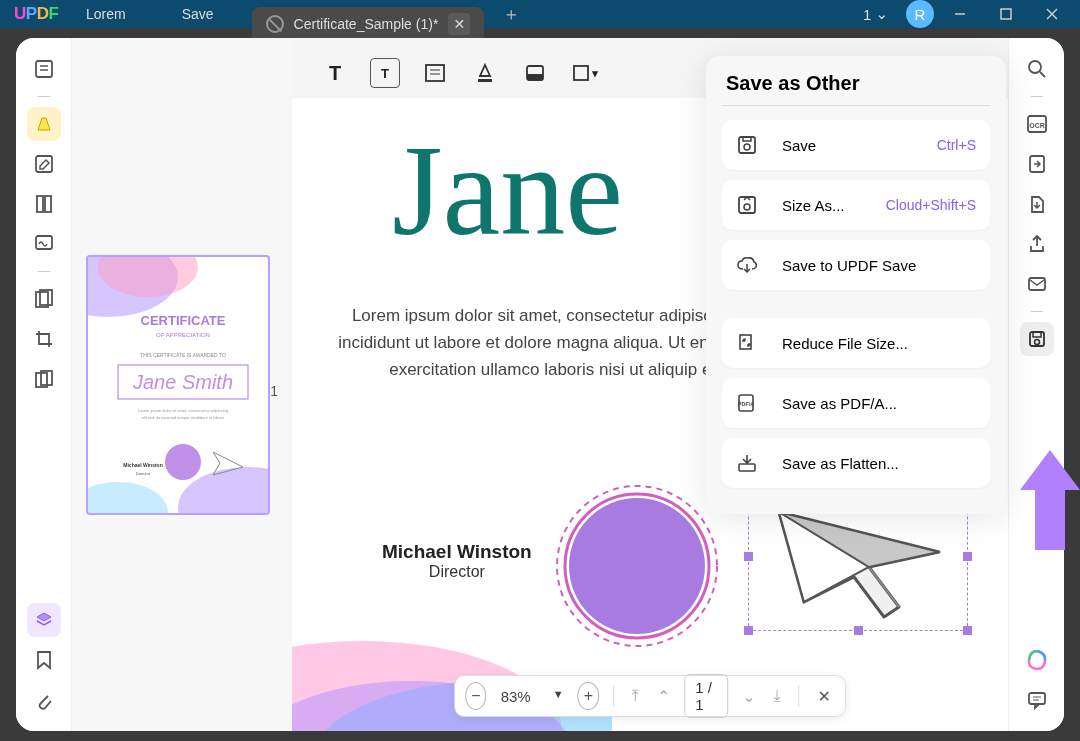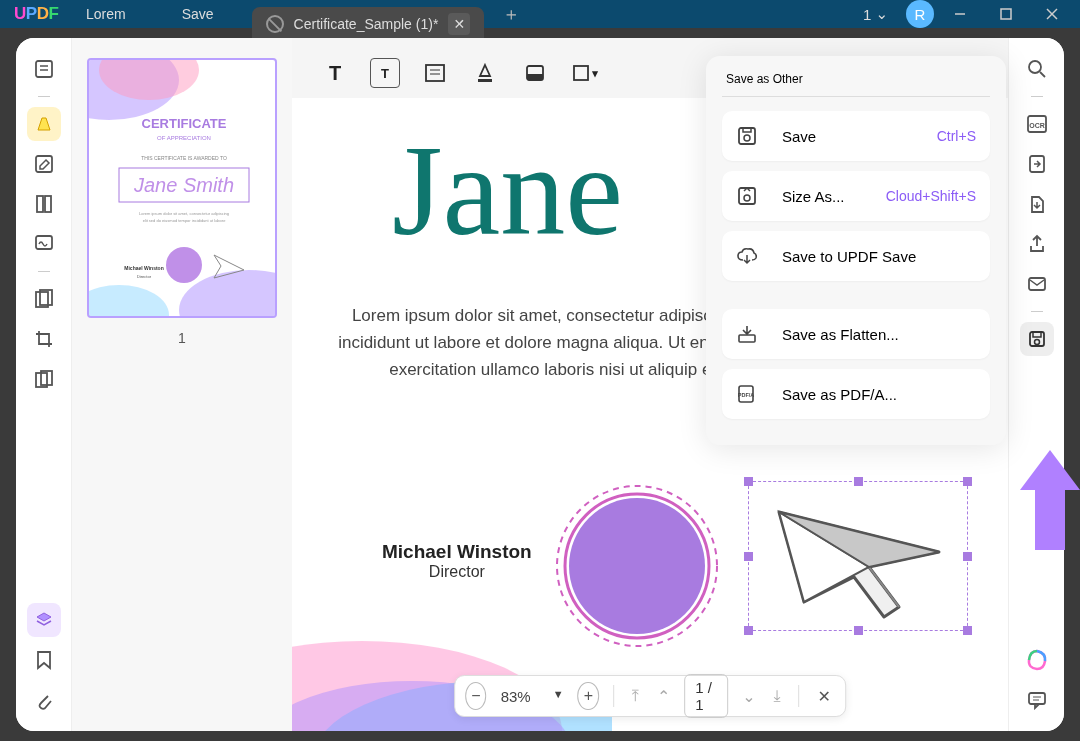--- a/index.html
+++ b/index.html
@@ -25,21 +25,21 @@
 
   
   .left-bar { width:56px; background:#fff; border-right:1px solid #eee; display:flex; flex-direction:column; align-items:center; padding:14px 0; gap:6px; }
   .lb-item { width:34px; height:34px; border-radius:8px; display:flex; align-items:center; justify-content:center; cursor:pointer; }
   .lb-item.active { background:#fff3c7; }
   .lb-item.selected { background:#f0e6ff; }
   .lb-sep { width:12px; height:1px; background:#ccc; margin:4px 0; }
   .lb-spacer { flex:1; }
 
   
-  .thumb-panel { width:220px; background:#f7f7f7; padding:20px 14px; display:flex; flex-direction:column; align-items:center; }
+  .thumb-panel { width:220px; background:#f7f7f7; padding:20px 14px; display:flex; flex-direction:row; align-items:center; }
   .thumb { width:190px; height:260px; background:#fff; border:2px solid #b9a0ff; border-radius:4px; position:relative; overflow:hidden; }
   .thumb-num { margin-top:12px; font-size:14px; color:#555; }
 
   
   .canvas { flex:1; background:#f5f5f5; position:relative; overflow:hidden; }
 
   .toolbar { position:absolute; top:14px; left:14px; display:flex; gap:20px; padding:6px 14px; align-items:center; z-index:2; }
   .tb-btn { width:30px; height:30px; display:flex; align-items:center; justify-content:center; cursor:pointer; font-size:20px; font-weight:700; color:#222; }
   .tb-btn.framed { border:1px solid #555; border-radius:4px; font-size:13px; position:relative; }
 
@@ -61,21 +61,21 @@
   .blob { position:absolute; bottom:-60px; left:-80px; width:400px; height:180px; }
 
   
   .right-bar { width:56px; background:#fff; border-left:1px solid #eee; display:flex; flex-direction:column; align-items:center; padding:14px 0; gap:6px; }
   .rb-item { width:34px; height:34px; border-radius:8px; display:flex; align-items:center; justify-content:center; cursor:pointer; }
   .rb-item.active-save { background:#eee; }
   .rb-sep { width:12px; height:1px; background:#ccc; margin:4px 0; }
 
   
   .save-panel { position:absolute; top:56px; right:74px; width:300px; background:#f7f7f7; border-radius:14px; box-shadow:0 4px 30px rgba(0,0,0,0.1); padding:16px; z-index:50; font-size:15px; }
-  .save-panel h3 { font-size:12px; font-weight:400; margin-bottom:10px; padding-left:4px; }
+  .save-panel h3 { font-size:20px; font-weight:700; margin-bottom:10px; padding-left:4px; }
   .save-panel hr { border:none; border-top:1px solid #ddd; margin:6px 0 14px; }
   .sp-item { background:#fff; border-radius:10px; padding:14px 14px; display:flex; align-items:center; gap:24px; margin-bottom:10px; cursor:pointer; box-shadow:0 1px 2px rgba(0,0,0,0.04); }
   .sp-item .shortcut { margin-left:auto; color:#8b5cf6; font-size:14px; }
   .sp-icon { width:22px; height:22px; display:flex; align-items:center; justify-content:center; }
   .gap { height:18px; }
 
   
   .big-arrow { position:absolute; right:0; top:450px; width:60px; height:100px; z-index:100; }
 
   
@@ -410,32 +410,41 @@
           <path d="M7 14 Q2 14 2 10 Q2 6 6 6 Q7 2 12 3 Q17 2 18 7 Q21 8 20 12 Q19 14 16 14" fill="none" stroke="#444" stroke-width="1.6"></path>
           <path d="M11 9 L11 17 M8 14 L11 17 L14 14" fill="none" stroke="#444" stroke-width="1.5"></path>
         </svg>
       </span>
     <span>Save to UPDF Save</span>
   </div>
   <div class="gap"></div>
   <div class="sp-item">
     <span class="sp-icon">
         <svg width="20" height="20">
-          <rect x="2" y="11" width="16" height="7" rx="1" fill="none" stroke="#444" stroke-width="1.6"></rect>
-          <path d="M10 2 L10 9 M6 6 L10 10 L14 6" fill="none" stroke="#444" stroke-width="1.6"></path>
-        </svg>
-      </span>
-    <span>Save as Flatten...</span>
+          <rect x="3" y="2" width="11" height="14" fill="none" stroke="#444" stroke-width="1.6"></rect>
+          <path d="M8 8 L6 6 M8 8 L8 5 M8 8 L5 8 M11 11 L13 13 M11 11 L14 11 M11 11 L11 14" stroke="#444" stroke-width="1.3"></path>
+        </svg>
+      </span>
+    <span>Reduce File Size...</span>
   </div>
   <div class="sp-item">
     <span class="sp-icon">
         <svg width="22" height="20">
           <rect x="3" y="2" width="14" height="16" rx="2" fill="none" stroke="#444" stroke-width="1.6"></rect>
           <text x="10" y="13" text-anchor="middle" font-size="5.5" fill="#444" font-weight="700">PDF/A</text>
         </svg>
       </span>
     <span>Save as PDF/A...</span>
   </div>
+  <div class="sp-item">
+    <span class="sp-icon">
+        <svg width="20" height="20">
+          <rect x="2" y="11" width="16" height="7" rx="1" fill="none" stroke="#444" stroke-width="1.6"></rect>
+          <path d="M10 2 L10 9 M6 6 L10 10 L14 6" fill="none" stroke="#444" stroke-width="1.6"></path>
+        </svg>
+      </span>
+    <span>Save as Flatten...</span>
+  </div>
 </div>
 
 <svg class="big-arrow" viewBox="0 0 60 100">
   <path d="M30 0 L60 40 L45 40 L45 100 L15 100 L15 40 L0 40 Z" fill="#b080ff"></path>
 </svg>
 
 </body></html>

